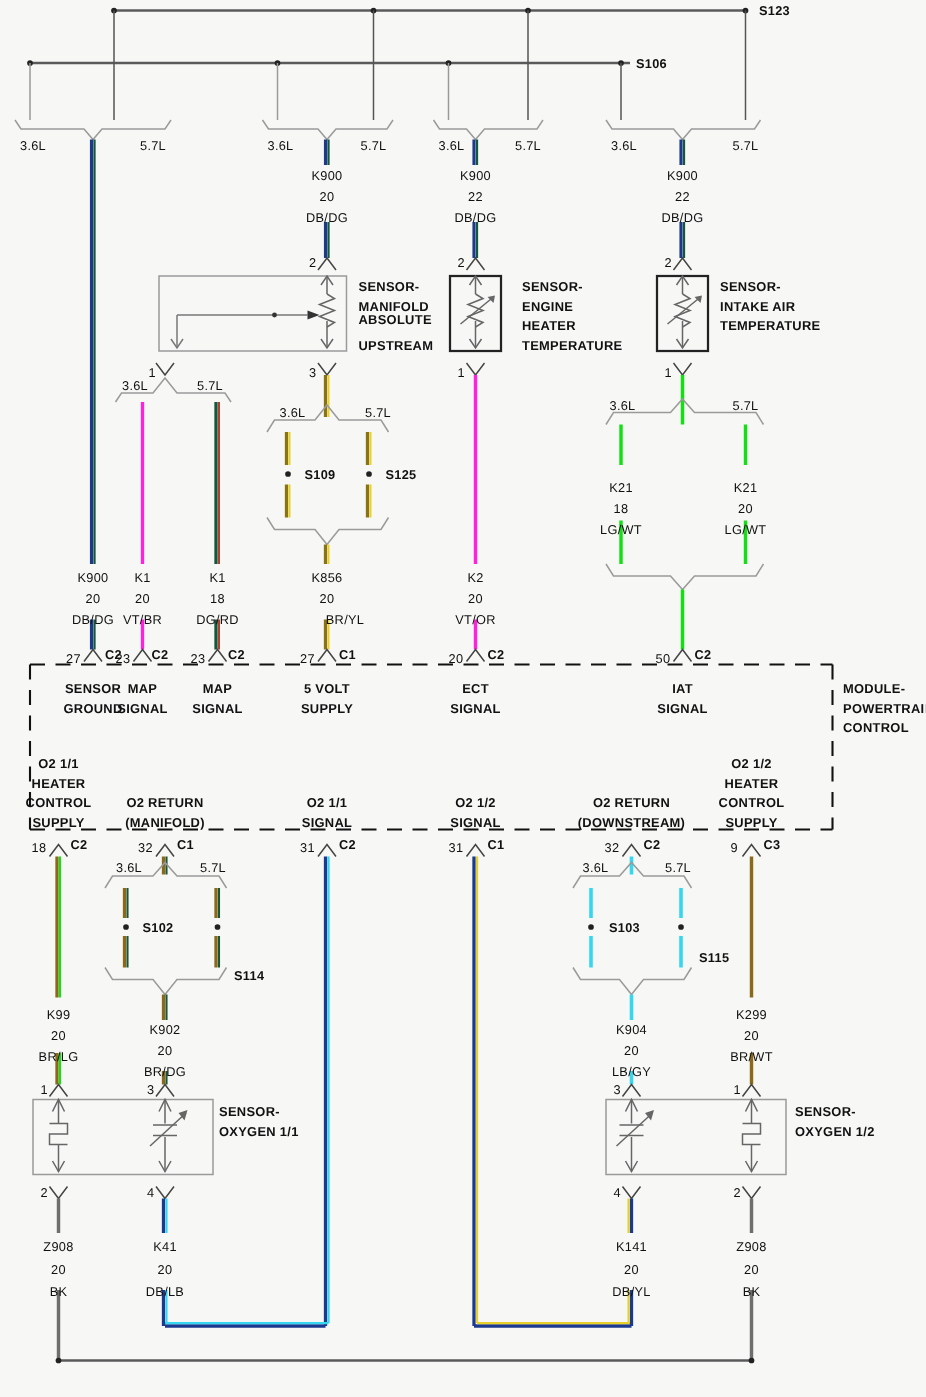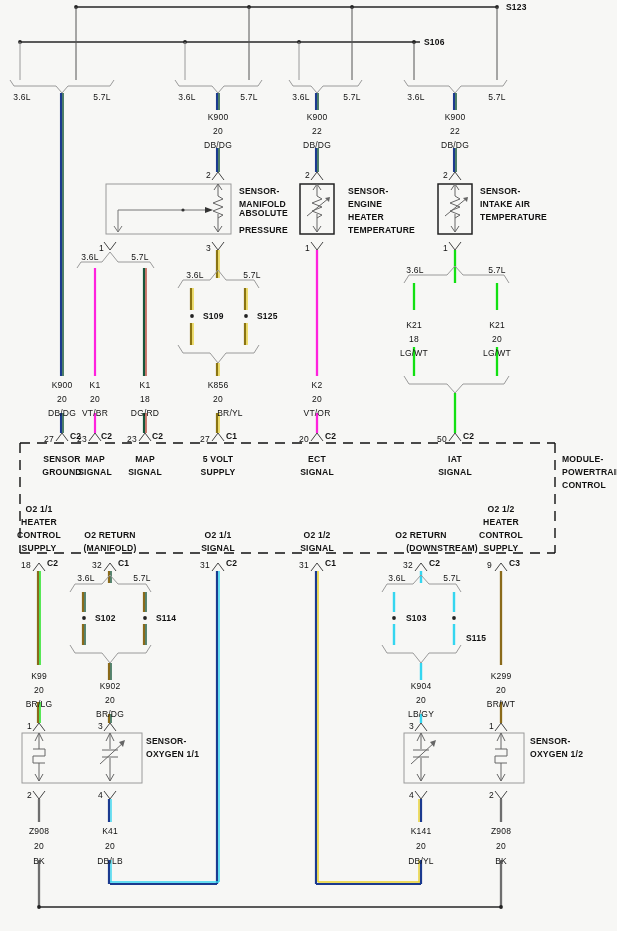--- a/index.html
+++ b/index.html
@@ -445,21 +445,21 @@
 <div class="lbl c" style="left:455px;top:126px">22</div>
 <div class="lbl c" style="left:455px;top:140px">DB/DG</div>
 
 <div class="lbl" style="left:206px;top:170px">2</div>
 <div class="lbl" style="left:305px;top:170px">2</div>
 <div class="lbl" style="left:443px;top:170px">2</div>
 
 <div class="lbl big" style="left:239px;top:186px">SENSOR-</div>
 <div class="lbl big" style="left:239px;top:199px">MANIFOLD</div>
 <div class="lbl big" style="left:239px;top:208px">ABSOLUTE</div>
-<div class="lbl big" style="left:239px;top:225px">PRESSURE</div>
+<div class="lbl big" style="left:239px;top:225px">UPSTREAM</div>
 
 <div class="lbl big" style="left:348px;top:186px">SENSOR-</div>
 <div class="lbl big" style="left:348px;top:199px">ENGINE</div>
 <div class="lbl big" style="left:348px;top:212px">HEATER</div>
 <div class="lbl big" style="left:348px;top:225px">TEMPERATURE</div>
 
 <div class="lbl big" style="left:480px;top:186px">SENSOR-</div>
 <div class="lbl big" style="left:480px;top:199px">INTAKE AIR</div>
 <div class="lbl big" style="left:480px;top:212px">TEMPERATURE</div>
 
@@ -546,21 +546,21 @@
 <div class="lbl c big" style="left:110px;top:530px">O2 RETURN</div>
 <div class="lbl c big" style="left:110px;top:543px">(MANIFOLD)</div>
 
 <div class="lbl c big" style="left:218px;top:530px">O2 1/1</div>
 <div class="lbl c big" style="left:218px;top:543px">SIGNAL</div>
 
 <div class="lbl c big" style="left:317px;top:530px">O2 1/2</div>
 <div class="lbl c big" style="left:317px;top:543px">SIGNAL</div>
 
 <div class="lbl c big" style="left:421px;top:530px">O2 RETURN</div>
-<div class="lbl c big" style="left:442px;top:543px">(DOWNSTREAM)</div>
+<div class="lbl c big" style="left:421px;top:543px">(DOWNSTREAM)</div>
 
 <div class="lbl c big" style="left:501px;top:504px">O2 1/2</div>
 <div class="lbl c big" style="left:501px;top:517px">HEATER</div>
 <div class="lbl c big" style="left:501px;top:530px">CONTROL</div>
 <div class="lbl c big" style="left:501px;top:543px">SUPPLY</div>
 
 <div class="lbl" style="left:21px;top:560px">18</div>
 <div class="lbl b" style="left:47px;top:558px">C2</div>
 <div class="lbl" style="left:92px;top:560px">32</div>
 <div class="lbl b" style="left:118px;top:558px">C1</div>
@@ -573,21 +573,21 @@
 <div class="lbl" style="left:487px;top:560px">9</div>
 <div class="lbl b" style="left:509px;top:558px">C3</div>
 
 <div class="lbl c" style="left:86px;top:573px">3.6L</div>
 <div class="lbl c" style="left:142px;top:573px">5.7L</div>
 
 <div class="lbl c" style="left:397px;top:573px">3.6L</div>
 <div class="lbl c" style="left:452px;top:573px">5.7L</div>
 
 <div class="lbl b" style="left:95px;top:613px">S102</div>
-<div class="lbl b" style="left:156px;top:613px">S114</div>
+<div class="lbl b" style="left:156px;top:645px">S114</div>
 <div class="lbl b" style="left:406px;top:613px">S103</div>
 <div class="lbl b" style="left:466px;top:633px">S115</div>
 
 <div class="lbl c" style="left:39px;top:671px">K99</div>
 <div class="lbl c" style="left:39px;top:685px">20</div>
 <div class="lbl c" style="left:39px;top:699px">BR/LG</div>
 
 <div class="lbl c" style="left:110px;top:681px">K902</div>
 <div class="lbl c" style="left:110px;top:695px">20</div>
 <div class="lbl c" style="left:110px;top:709px">BR/DG</div>

